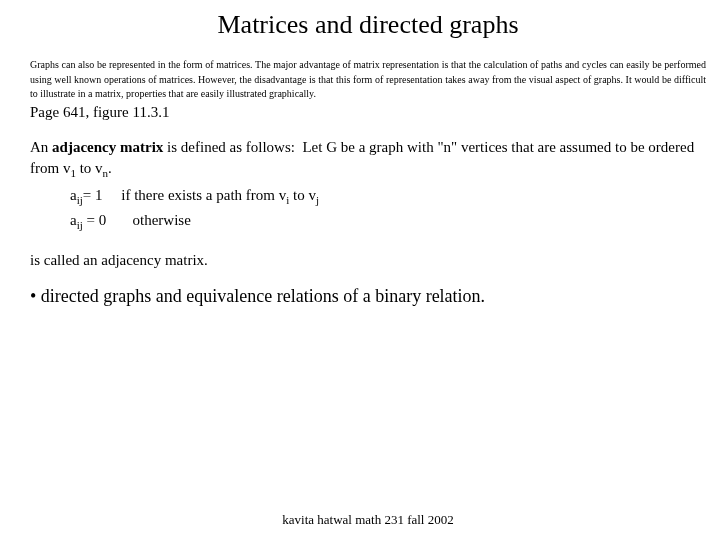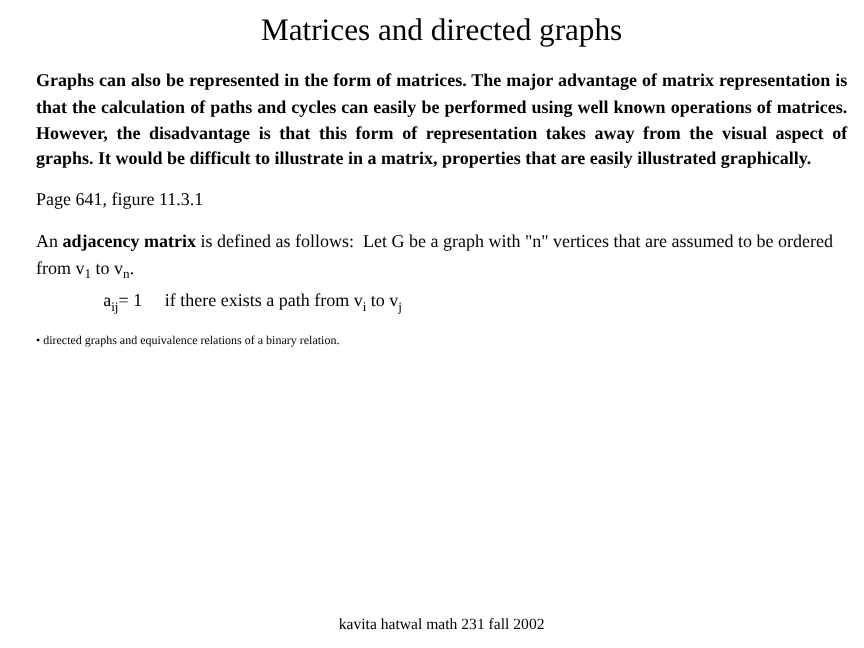--- a/index.html
+++ b/index.html
@@ -23,44 +23,43 @@
       position: relative;
     }
     .title {
       text-align: center;
       font-size: 26px;
       font-weight: normal;
       margin-bottom: 18px;
       font-family: "Times New Roman", Times, serif;
     }
     .body-text {
-      font-size: 15px;
+      font-size: 10px;
       line-height: 1.45;
-      margin-bottom: 14px;
+      margin-bottom: 2px;
       text-align: justify;
-      font-weight: bold;
     }
     .page-ref {
       font-size: 15px;
       margin-bottom: 14px;
     }
     .adjacency-section {
       font-size: 15px;
       line-height: 1.45;
     }
     .adjacency-section p {
       margin-bottom: 2px;
       margin-top: 16px;
     }
     .matrix-lines {
-      margin-left: 56px;
+      margin-left: 40px;
       line-height: 1.55;
     }
     .bullet-section {
-      font-size: 10px;
+      font-size: 18px;
       margin-top: 14px;
     }
     .footer {
       position: absolute;
       bottom: 12px;
       left: 16px;
       right: 0;
       text-align: center;
       font-size: 13px;
       color: #000;
@@ -80,21 +79,25 @@
   <p class="page-ref">Page 641, figure 11.3.1</p>
 
   <div class="adjacency-section">
     <p>
       An <strong>adjacency matrix</strong> is defined as follows:&nbsp; Let G be a graph with "n" vertices that are assumed to be ordered from v<sub>1</sub> to v<sub>n</sub>.
     </p>
     <div class="matrix-lines">
       <div>
         a<sub>ij</sub>= 1&nbsp;&nbsp;&nbsp;&nbsp; if there exists a path from v<sub>i</sub> to v<sub>j</sub>
       </div>
+      <div>
+        a<sub>ij</sub> = 0&nbsp;&nbsp;&nbsp;&nbsp;&nbsp;&nbsp; otherwise
+      </div>
     </div>
+    <p>is called an adjacency matrix.</p>
   </div>
 
   <div class="bullet-section">
     <p>• directed graphs and equivalence relations of a binary relation.</p>
   </div>
 
   <div class="footer">kavita hatwal math 231 fall 2002</div>
 </div>
 
 </body></html>

